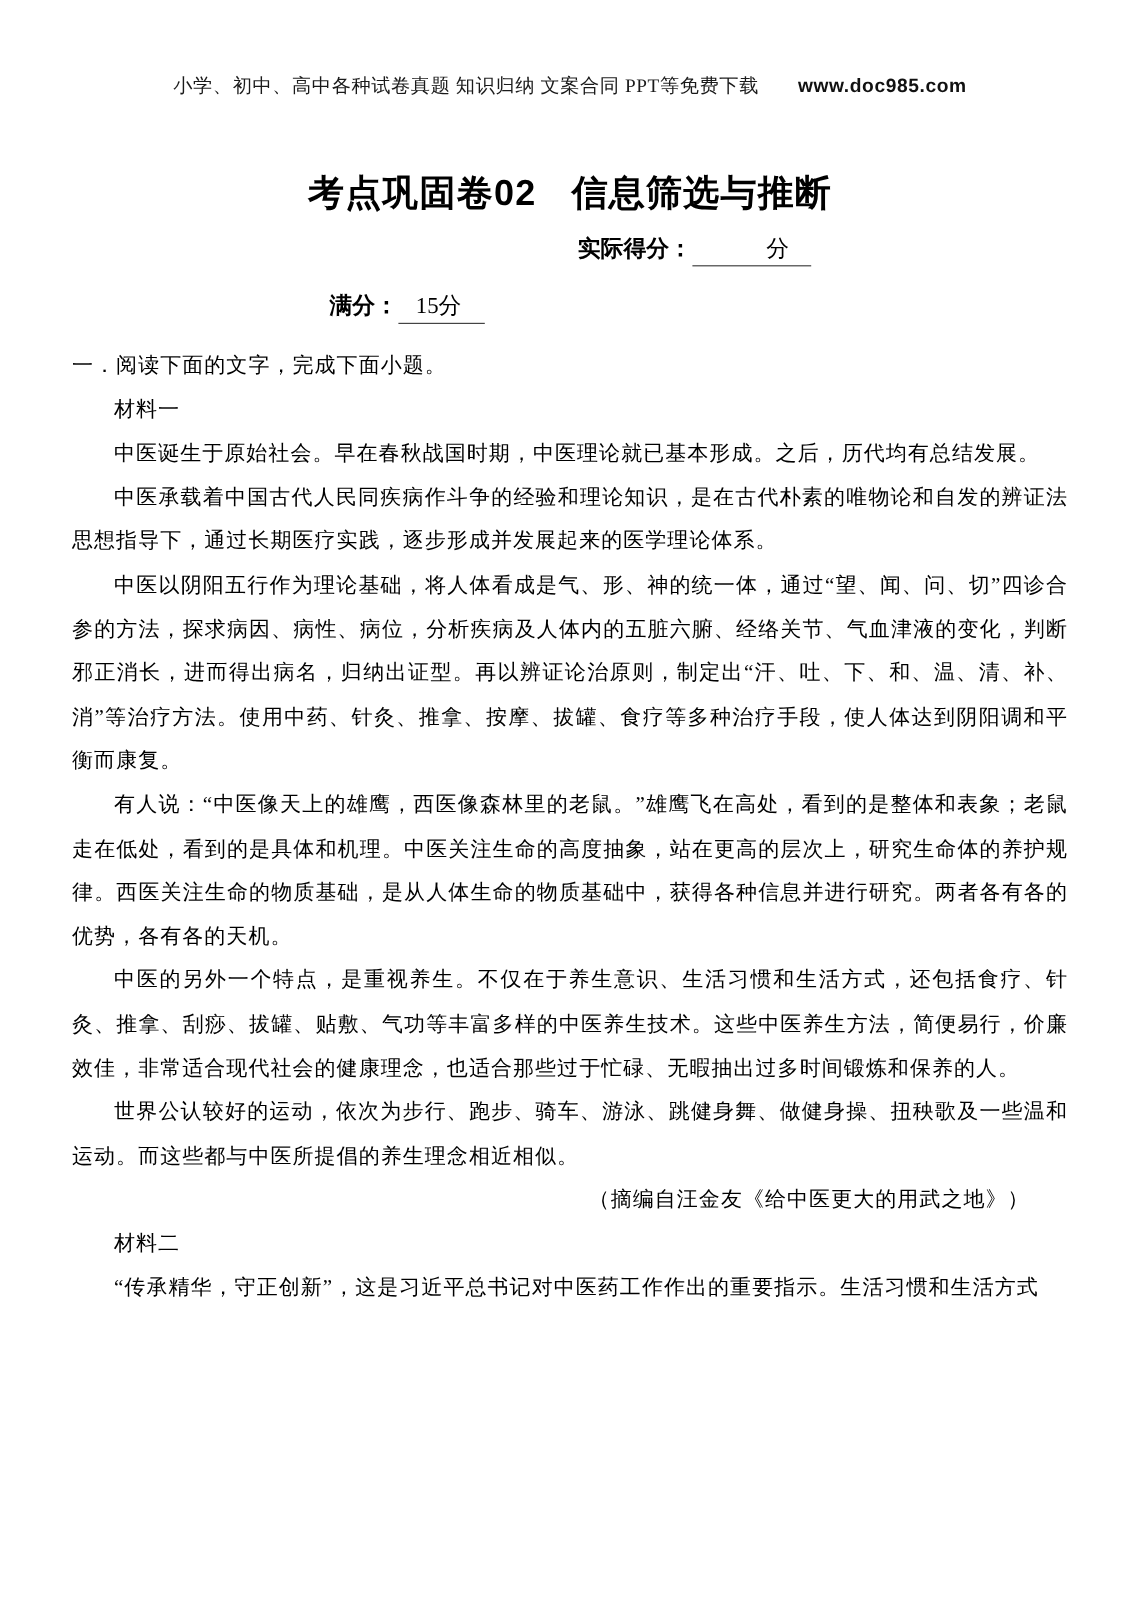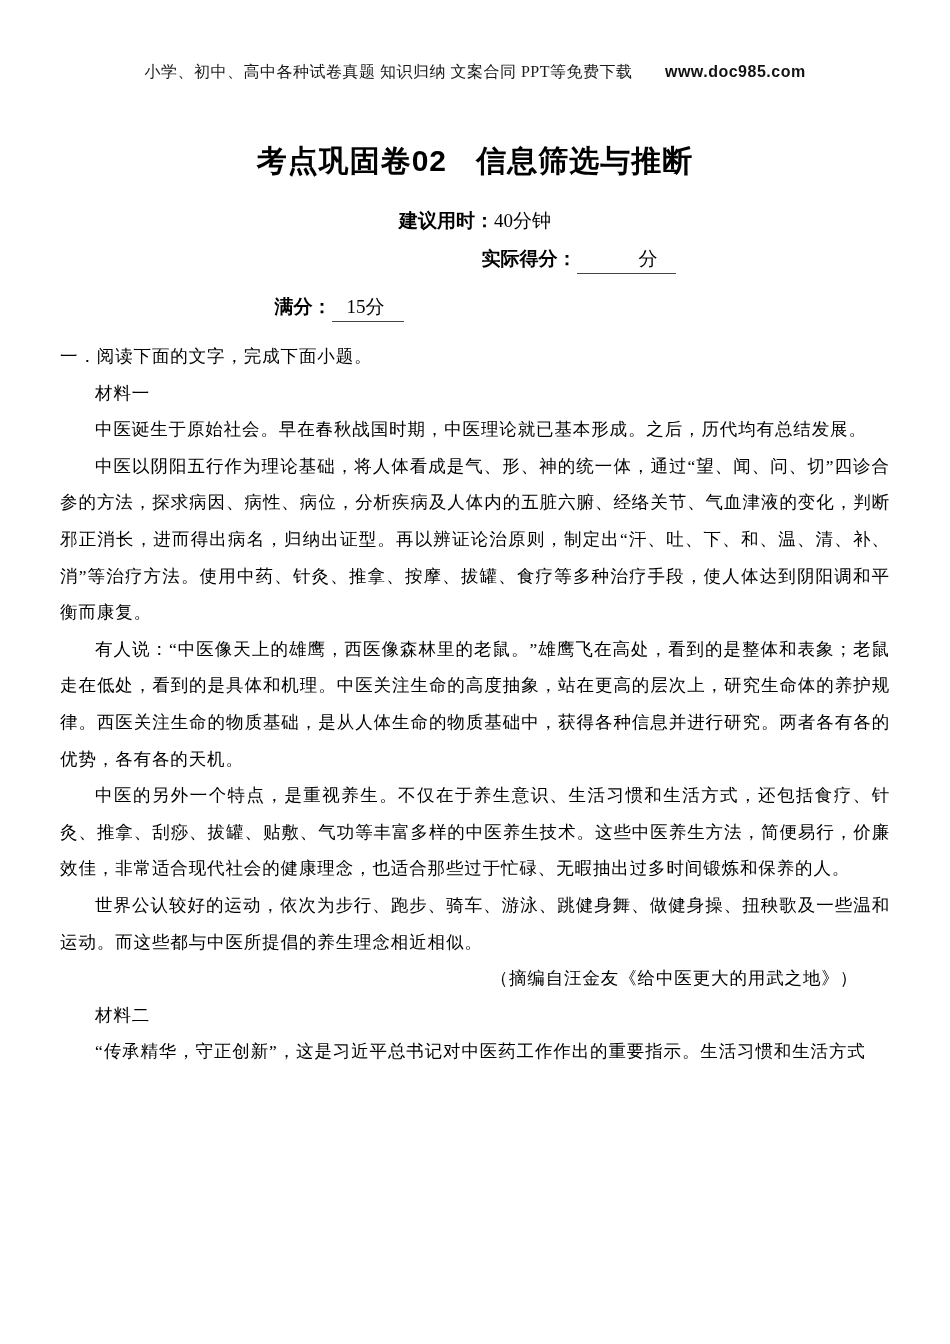--- a/index.html
+++ b/index.html
@@ -105,37 +105,35 @@
   <div class="site-header">
     <span class="site-text">小学、初中、高中各种试卷真题 知识归纳 文案合同 PPT等免费下载</span>
     <a class="site-link" href="#">www.doc985.com</a>
   </div>
 
   <div class="exam-title">
     <span class="title-part1">考点巩固卷02</span>
     <span class="title-part2">信息筛选与推断</span>
   </div>
 
-  <div class="meta-row1">
-    <span class="meta-label">建议用时：</span><span>40分钟</span>
-  </div>
 
   <div class="meta-row2">
     <span>
       <span class="meta-label">满分：</span><span class="underlined-value">15分</span>
     </span>
     <span>
       <span class="meta-label">实际得分：</span><span class="blank-line"><span>分</span></span>
     </span>
   </div>
 
   <div class="content">
     <p class="section-heading">一．阅读下面的文字，完成下面小题。</p>
     <p>材料一</p>
     <p>中医诞生于原始社会。早在春秋战国时期，中医理论就已基本形成。之后，历代均有总结发展。</p>
+    <p>中医承载着中国古代人民同疾病作斗争的经验和理论知识，是在古代朴素的唯物论和自发的辨证法思想指导下，通过长期医疗实践，逐步形成并发展起来的医学理论体系。</p>
     <p>中医以阴阳五行作为理论基础，将人体看成是气、形、神的统一体，通过“望、闻、问、切”四诊合参的方法，探求病因、病性、病位，分析疾病及人体内的五脏六腑、经络关节、气血津液的变化，判断邪正消长，进而得出病名，归纳出证型。再以辨证论治原则，制定出“汗、吐、下、和、温、清、补、消”等治疗方法。使用中药、针灸、推拿、按摩、拔罐、食疗等多种治疗手段，使人体达到阴阳调和平衡而康复。</p>
     <p>有人说：“中医像天上的雄鹰，西医像森林里的老鼠。”雄鹰飞在高处，看到的是整体和表象；老鼠走在低处，看到的是具体和机理。中医关注生命的高度抽象，站在更高的层次上，研究生命体的养护规律。西医关注生命的物质基础，是从人体生命的物质基础中，获得各种信息并进行研究。两者各有各的优势，各有各的天机。</p>
     <p>中医的另外一个特点，是重视养生。不仅在于养生意识、生活习惯和生活方式，还包括食疗、针灸、推拿、刮痧、拔罐、贴敷、气功等丰富多样的中医养生技术。这些中医养生方法，简便易行，价廉效佳，非常适合现代社会的健康理念，也适合那些过于忙碌、无暇抽出过多时间锻炼和保养的人。</p>
     <p>世界公认较好的运动，依次为步行、跑步、骑车、游泳、跳健身舞、做健身操、扭秧歌及一些温和运动。而这些都与中医所提倡的养生理念相近相似。</p>
     <p class="citation">（摘编自汪金友《给中医更大的用武之地》）</p>
     <p>材料二</p>
     <p>“传承精华，守正创新”，这是习近平总书记对中医药工作作出的重要指示。生活习惯和生活方式</p>
   </div>
 
 </div>

